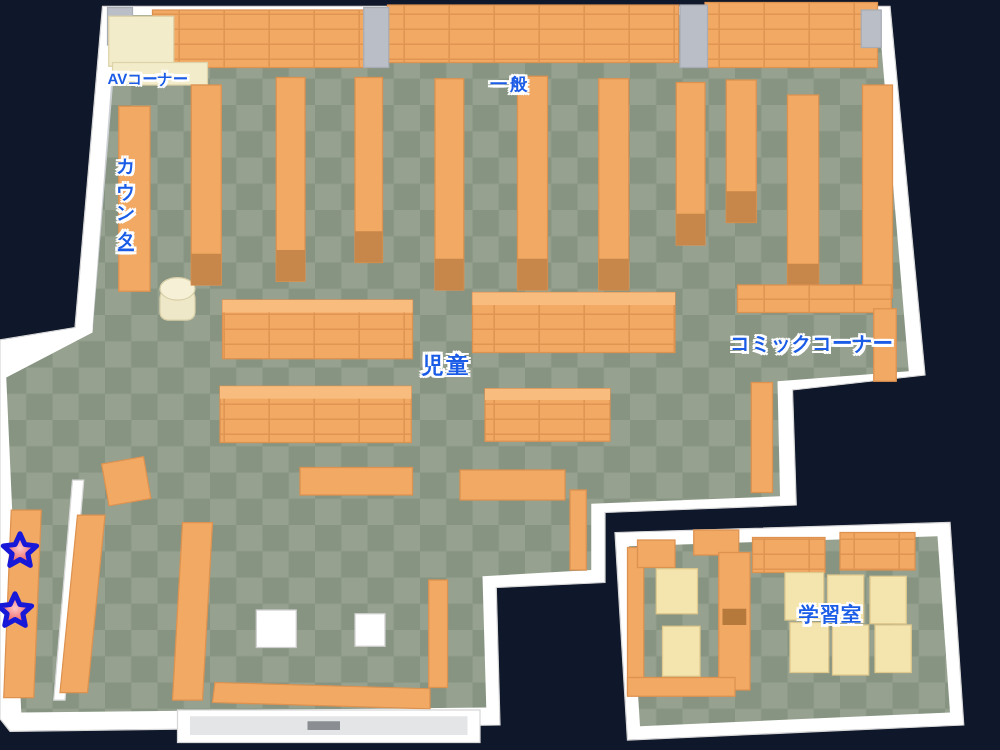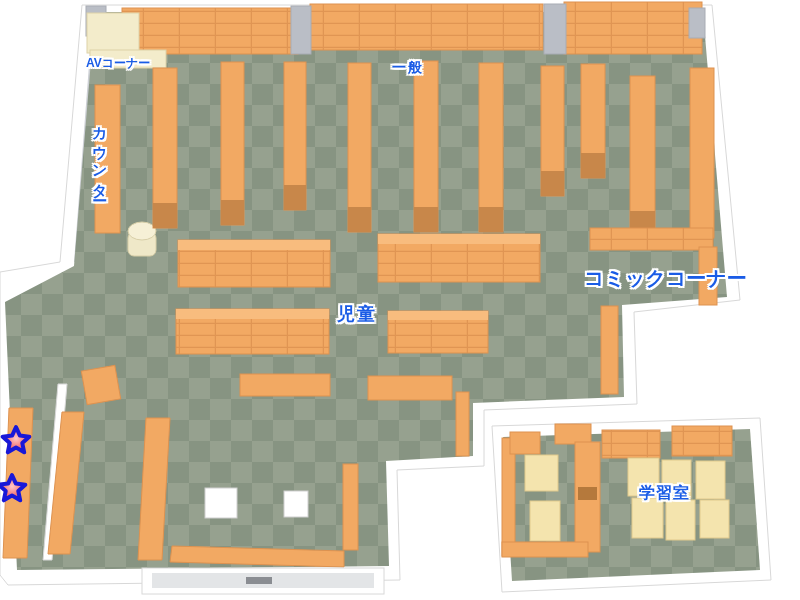--- a/index.html
+++ b/index.html
@@ -1,16 +1,16 @@
 <!DOCTYPE html>
 <html><head>
 <meta charset="utf-8">
 <style>
   html,body{margin:0;padding:0;background:#000;}
-  .stage{position:relative;width:800px;height:600px;background:#ffffff;overflow:hidden;
+  .stage{position:relative;width:800px;height:600px;background:#0f172a;overflow:hidden;
          font-family:"Liberation Sans","DejaVu Sans",sans-serif;}
   .stage svg{position:absolute;left:0;top:0;}
   .map-label{position:absolute;font-weight:bold;color:#1a5ce6;white-space:nowrap;line-height:1.05;
     text-shadow:-2px -2px 0 #fff,2px -2px 0 #fff,-2px 2px 0 #fff,2px 2px 0 #fff,
                  0 -2px 0 #fff,0 2px 0 #fff,-2px 0 0 #fff,2px 0 0 #fff;}
   .v-label{writing-mode:vertical-rl;text-orientation:upright;}
   .shelf{fill:#f2a963;stroke:#dd9250;stroke-width:1;}
   .shelf-cap{fill:#c8874a;}
   .cream{fill:#f3eccb;stroke:#ddd2a8;stroke-width:1;}
   .table{fill:#f4e4ae;stroke:#e0c98c;stroke-width:1;}
@@ -204,16 +204,16 @@
     <polygon points="0,-14 3.9,-5.4 13.3,-4.3 6.3,2.1 8.2,11.3 0,6.6 -8.2,11.3 -6.3,2.1 -13.3,-4.3 -3.9,-5.4" fill="url(#starg)" stroke="#1818d8" stroke-width="4" stroke-linejoin="round"></polygon>
   </g>
   <g transform="translate(12,489)">
     <polygon points="0,-14 3.9,-5.4 13.3,-4.3 6.3,2.1 8.2,11.3 0,6.6 -8.2,11.3 -6.3,2.1 -13.3,-4.3 -3.9,-5.4" fill="url(#starg)" stroke="#1818d8" stroke-width="4" stroke-linejoin="round"></polygon>
   </g>
 </svg>
 
 <div class="map-label" style="left:86px;top:57px;font-size:12px;">AVコーナー</div>
 <div class="map-label" style="left:392px;top:60px;font-size:14px;letter-spacing:2px;">一般</div>
 <div class="map-label v-label" style="left:92px;top:116px;font-size:15px;letter-spacing:2px;">カウンター</div>
-<div class="map-label" style="left:337px;top:283px;font-size:18px;letter-spacing:2px;margin-top:22px;">児童</div>
-<div class="map-label" style="left:584px;top:268px;font-size:20px;text-align:right;">コミックコーナー</div>
+<div class="map-label" style="left:337px;top:283px;font-size:18px;letter-spacing:2px;">児童</div>
+<div class="map-label" style="left:584px;top:268px;font-size:16px;text-align:right;">コミックコーナー</div>
 <div class="map-label" style="left:610px;top:485px;font-size:16px;letter-spacing:1px;margin-left:29px;">学習室</div>
 </div>
 
 </body></html>

